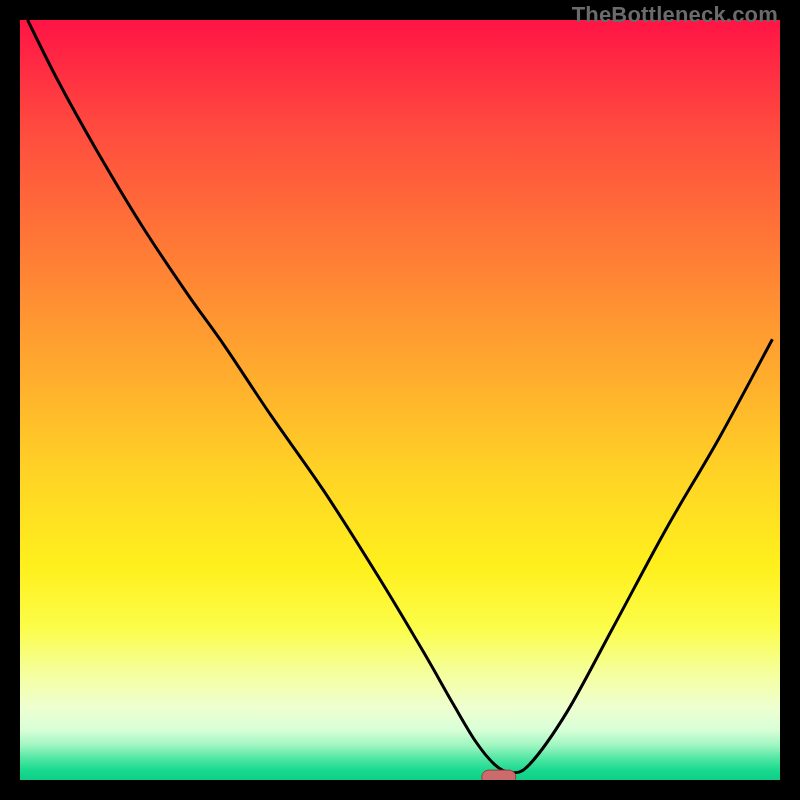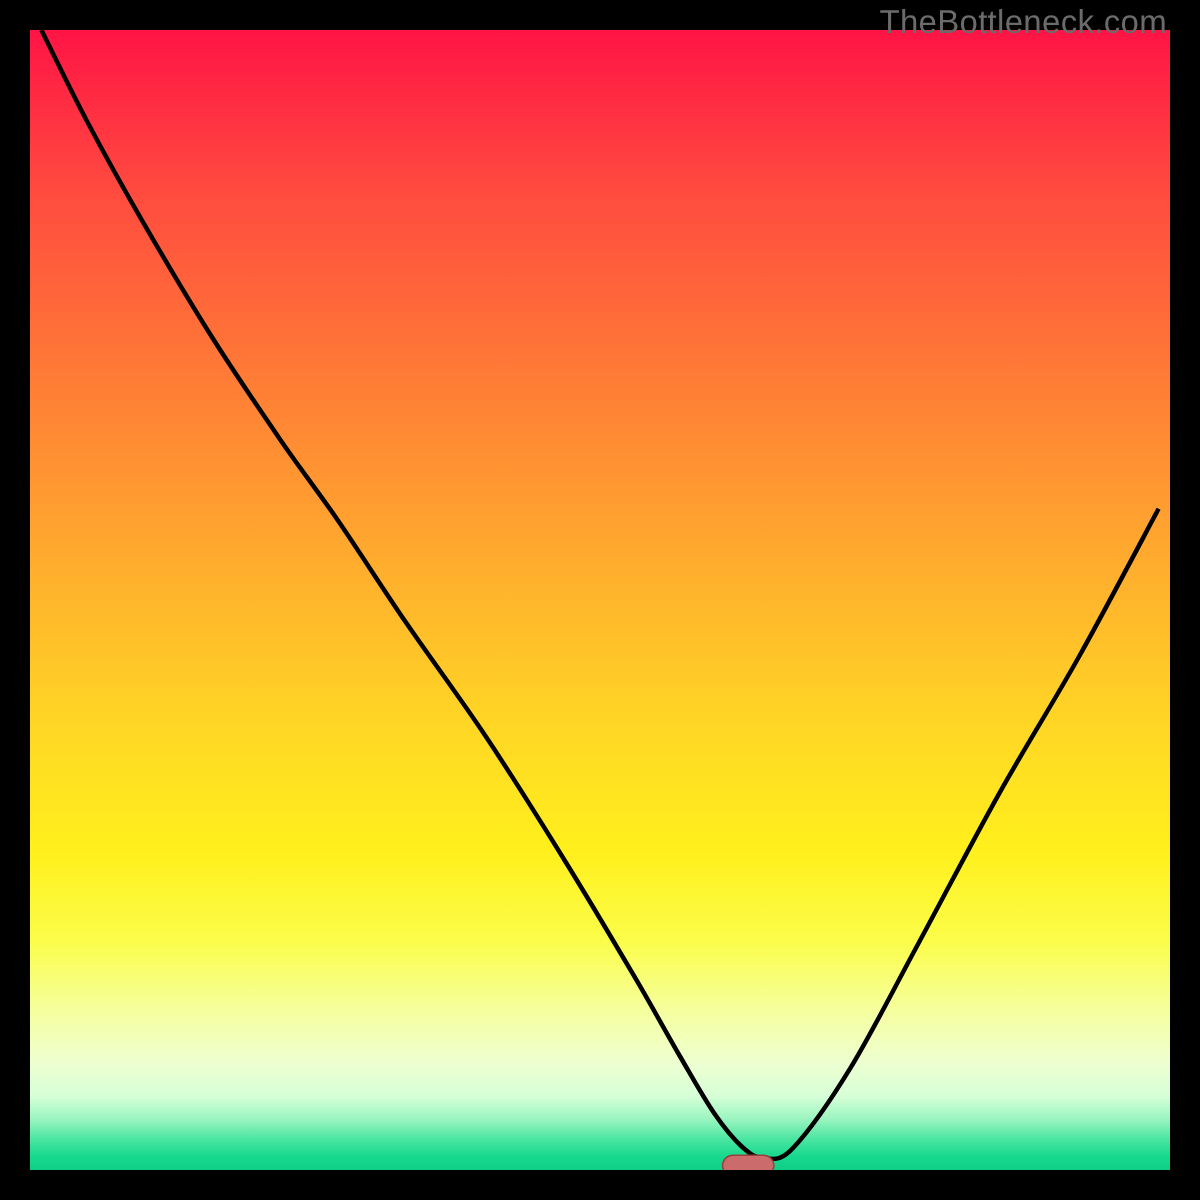--- a/index.html
+++ b/index.html
@@ -31,21 +31,21 @@
     width: 760px;
     height: 760px;
   }
   .watermark {
     position: absolute;
     top: 2px;
     right: 22px;
     color: #6b6b6b;
     font-family: Arial, Helvetica, sans-serif;
     font-size: 22px;
-    font-weight: 400;
+    font-weight: 700;
     letter-spacing: 0.2px;
     user-select: none;
   }
 </style>
 </head>
 <body>
 
 <div class="plot-area">
   <svg class="gradient-bg" viewBox="0 0 760 760" preserveAspectRatio="none">
     <defs>

